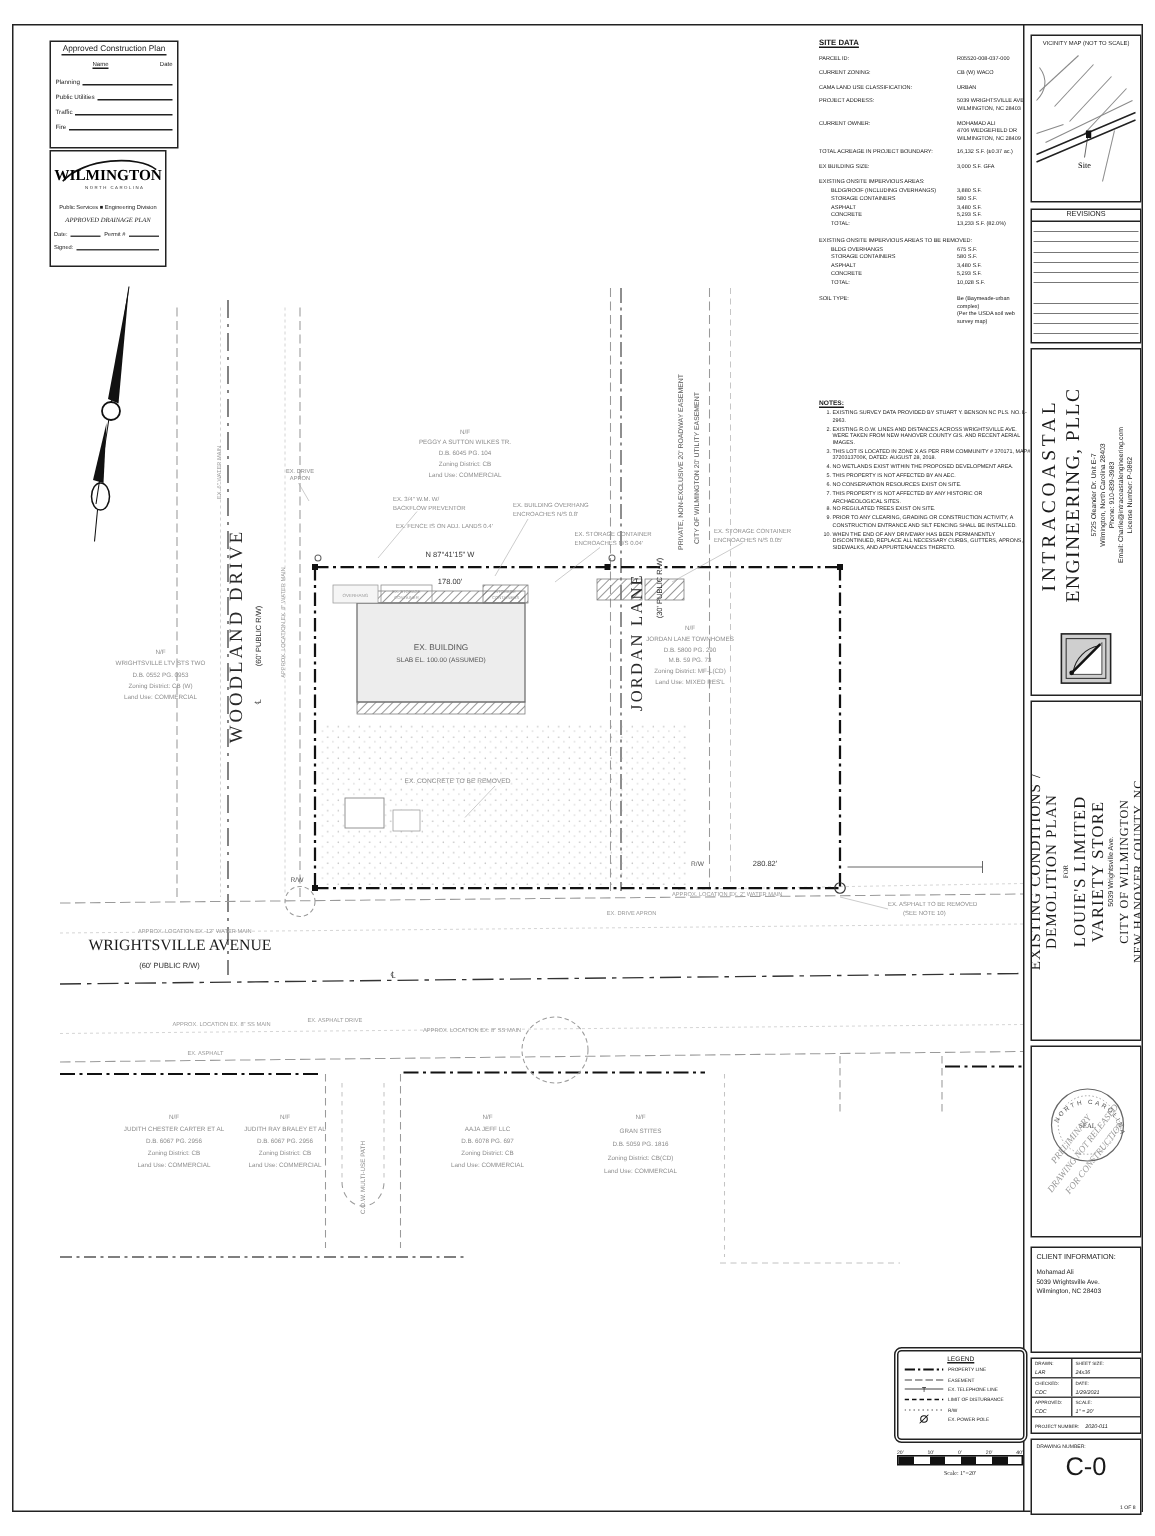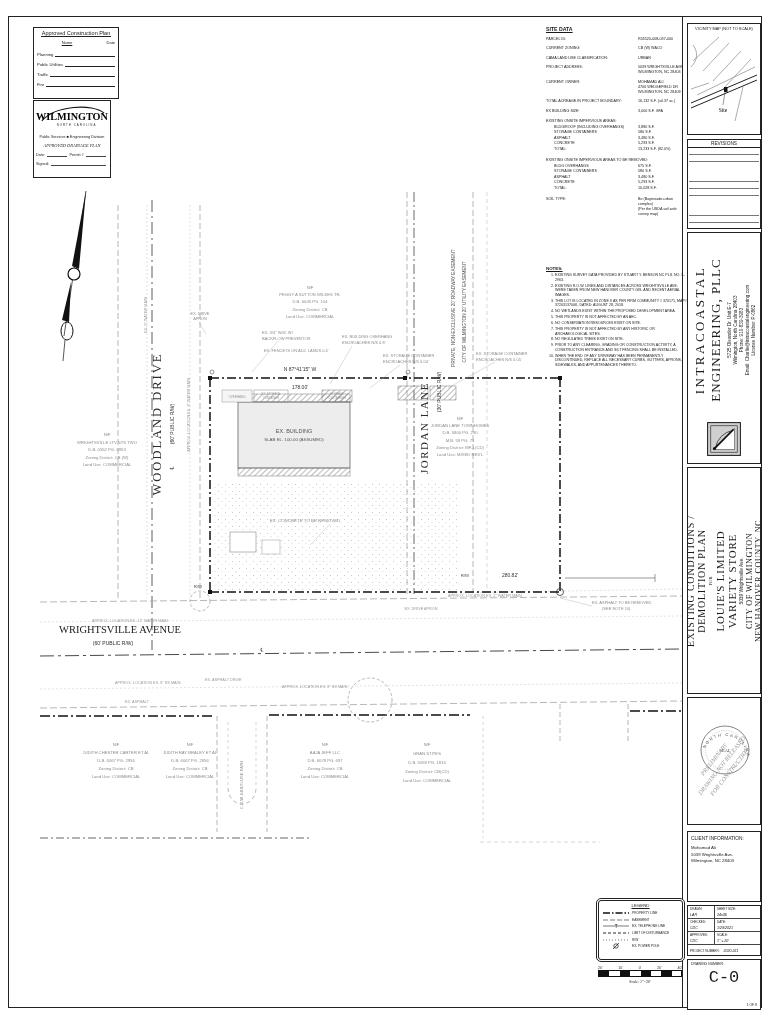--- a/index.html
+++ b/index.html
@@ -79,21 +79,21 @@
   #infotable{left:687px;top:905px;width:74px;height:51px;z-index:3;font-size:3.1px;}
   .it-row{display:flex;border-bottom:.5px solid #444;height:12px;}
   .it-row:last-child{border-bottom:none;}
   .it-c{padding:1px 2px;box-sizing:border-box;}
   .it-l{color:#222;}
   .it-v{font-size:3.6px;font-style:italic;}
   .c1w{width:26px;border-right:.5px solid #444;display:flex;flex-direction:column;}
   .c2w{flex:1;display:flex;flex-direction:column;}
   #drawno{left:687px;top:959px;width:74px;height:51px;z-index:3;}
   #drawno .lbl{font-size:3.4px;padding:2px 0 0 3px;}
-  #drawno .num{font-size:17px;text-align:center;font-family:Liberation Mono, monospace;margin-top:2px;}
+  #drawno .num{font-size:17px;text-align:center;font-family:Liberation Sans, sans-serif;margin-top:2px;}
   #drawno .sht{position:absolute;right:3px;bottom:2px;font-size:3.4px;}
 
   
   #legend{left:596px;top:898px;width:89px;height:64px;z-index:3;border-radius:5px;
           outline:1px solid #222;outline-offset:-3.5px;padding:4px 6px;box-sizing:border-box;}
   #legend .ttl{display:block;text-align:center;font-size:4.4px;text-decoration:underline;margin-bottom:2px;}
   .lg-row{display:flex;align-items:center;height:6.6px;}
   .lg-row svg{flex:none;margin-right:3px;}
   .lg-t{font-size:3.2px;white-space:nowrap;}
   #scalebar{left:598px;top:966px;width:84px;z-index:3;text-align:center;}

